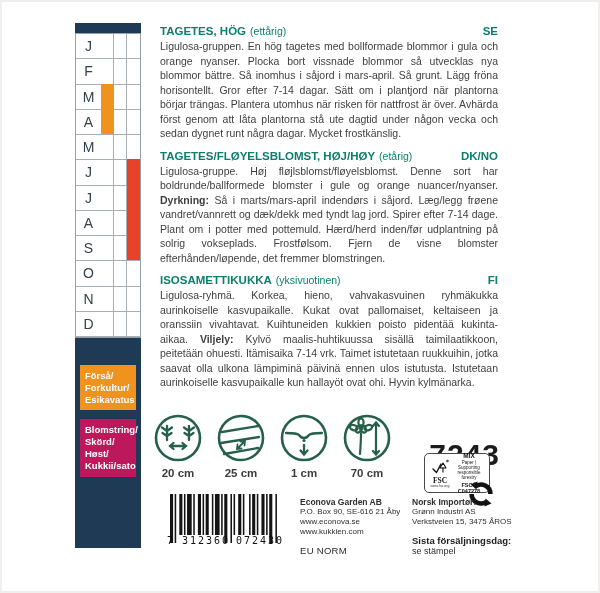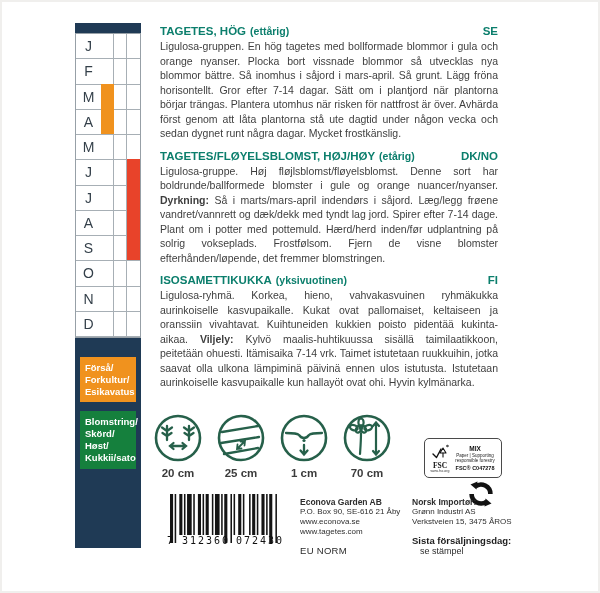--- a/index.html
+++ b/index.html
@@ -22,67 +22,67 @@
     flex:0 0 25px;display:flex;align-items:center;justify-content:center;
     font-size:14px;color:#333f49;
   }
   .cal-bar{position:absolute;width:13px;}
   
   .legend-col{
     position:absolute;left:75px;top:338px;width:66px;height:210px;
     box-sizing:border-box;padding-top:19px;
   }
   .legend-box{
-    margin:0 5px 9px 5px;padding:5px 4px 5px 5px;
+    margin:8px 5px 9px 5px;padding:5px 4px 5px 5px;
     color:#ffffff;font-weight:bold;font-size:9.5px;line-height:11.8px;
   }
   
   .text-col{position:absolute;left:160px;top:25px;width:338px;}
   .section{margin-bottom:9px;}
   .sec-head{display:flex;align-items:baseline;font-size:11.5px;color:#0b7e6c;margin-bottom:2px;}
   .sec-title{font-weight:bold;}
-  .sec-suffix{font-weight:bold;font-size:10.5px;margin-left:4px;}
+  .sec-suffix{font-weight:normal;font-size:10.5px;margin-left:4px;}
   .sec-lang{font-weight:bold;margin-left:auto;}
   .sec-body{font-size:10.5px;line-height:14.5px;text-align:justify;color:#3e3e3e;}
   .inline-bold{font-weight:bold;}
   .coverage{font-size:10.5px;color:#303030;margin-top:9px;}
   .coverage b{color:#262626;}
   
   .icons-row{position:absolute;left:153px;top:413px;display:flex;gap:13px;}
   .icon-item{width:50px;display:flex;flex-direction:column;align-items:center;}
   .icon-item svg{display:block;}
   .icon-value{font-size:11.5px;color:#3c3c3c;margin-top:4px;white-space:nowrap;font-weight:bold;}
   
   .product-number{
     position:absolute;left:418px;top:402px;width:82px;text-align:right;
     font-size:30px;font-weight:bold;color:#1c1c1c;letter-spacing:1px;margin-top:36px;
   }
   .fsc-box{
-    position:absolute;left:424px;top:438px;width:78px;height:40px;
+    position:absolute;left:424px;top:453px;width:66px;height:40px;
     border:1px solid #4a4a4a;border-radius:5px;box-sizing:border-box;
     display:flex;align-items:stretch;padding:3px 3px;background:#fff;
   }
   .fsc-left{width:24px;display:flex;flex-direction:column;align-items:center;justify-content:center;}
   .fsc-acronym{font-family:"Liberation Serif", serif;font-weight:bold;font-size:7.5px;color:#111;line-height:7px;}
   .fsc-url{font-size:3.5px;color:#333;}
   .fsc-right{flex:1;display:flex;flex-direction:column;align-items:center;justify-content:center;text-align:center;}
   .fsc-mix{font-size:6.5px;font-weight:bold;color:#111;line-height:7px;}
   .fsc-desc{font-size:4.5px;color:#222;line-height:5px;margin-top:1px;}
   .fsc-cert{font-size:5.5px;font-weight:bold;color:#111;margin-top:2px;}
   .green-dot{position:absolute;left:467px;top:480px;}
   
   .barcode{position:absolute;left:166px;top:492px;}
   .footer-company{position:absolute;left:300px;top:497px;width:112px;font-size:8px;line-height:10px;color:#2e2e2e;}
   .footer-company .bold-line{font-weight:bold;font-size:8.5px;}
   .eu-norm{margin-top:9px;font-size:9.5px;color:#2a2a2a;letter-spacing:0.3px;}
   .footer-importer{position:absolute;left:412px;top:497px;width:105px;font-size:8px;line-height:10px;color:#2e2e2e;}
   .footer-importer .bold-line{font-weight:bold;font-size:8.5px;}
   .last-sale{margin-top:8px;}
   .last-sale .bold-line{font-size:9.5px;font-weight:bold;color:#1e1e1e;line-height:11px;}
-  .last-sale .val{font-size:9px;color:#2e2e2e;margin-left:8px;}
+  .last-sale .val{font-size:9px;color:#2e2e2e;}
   .bc-digits{font-family:"DejaVu Sans Mono", monospace;font-size:10px;fill:#111;}
 </style>
 </head>
 <body>
 
 <div class="cal-topbar" style="background: rgb(31, 58, 85);"></div>
 <div class="cal-grid">
     <div class="cal-row">
       <div class="cal-label">J</div>
       <div class="cal-cell"></div>
@@ -157,21 +157,21 @@
     </div>
     <div class="cal-bar" style="background: rgb(240, 146, 30); left: 25px; top: 49.5px; height: 50.5px;"></div>
     <div class="cal-bar" style="background: rgb(232, 67, 42); left: 51px; top: 125.25px; height: 101px;"></div>
   </div>
 <div class="legend-col" style="background: rgb(31, 58, 85);">
     <div class="legend-box" style="background: rgb(240, 146, 30);">
       <div>Förså/</div>
       <div>Forkultur/</div>
       <div>Esikavatus</div>
     </div>
-    <div class="legend-box" style="background: #15803d;">
+    <div class="legend-box" style="background: #be185d;">
       <div>Blomstring/</div>
       <div>Skörd/</div>
       <div>Høst/</div>
       <div>Kukkii/sato</div>
     </div>
   </div>
 
 <div class="text-col">
 
   <div class="section">
@@ -324,21 +324,21 @@
     <text class="bc-digits" x="1" y="52" id="bc-lead">7</text>
     <text class="bc-digits" x="16" y="52" letter-spacing="2" id="bc-g1">312360</text>
     <text class="bc-digits" x="70" y="52" letter-spacing="2" id="bc-g2">072430</text>
   </svg>
 </div>
 
 <div class="footer-company">
   <div class="bold-line">Econova Garden AB</div>
   <div>P.O. Box 90, SE-616 21 Åby</div>
   <div>www.econova.se</div>
-  <div>www.tagetes.com</div>
+  <div>www.kukkien.com</div>
   <div class="eu-norm">EU NORM</div>
 </div>
 
 <div class="footer-importer">
   <div class="bold-line">Norsk Importør:</div>
   <div>Grønn Industri AS</div>
   <div>Verkstveien 15, 3475 ÅROS</div>
   <div class="last-sale">
     <div class="bold-line">Sista försäljningsdag:</div>
     <div class="val">se stämpel</div>

